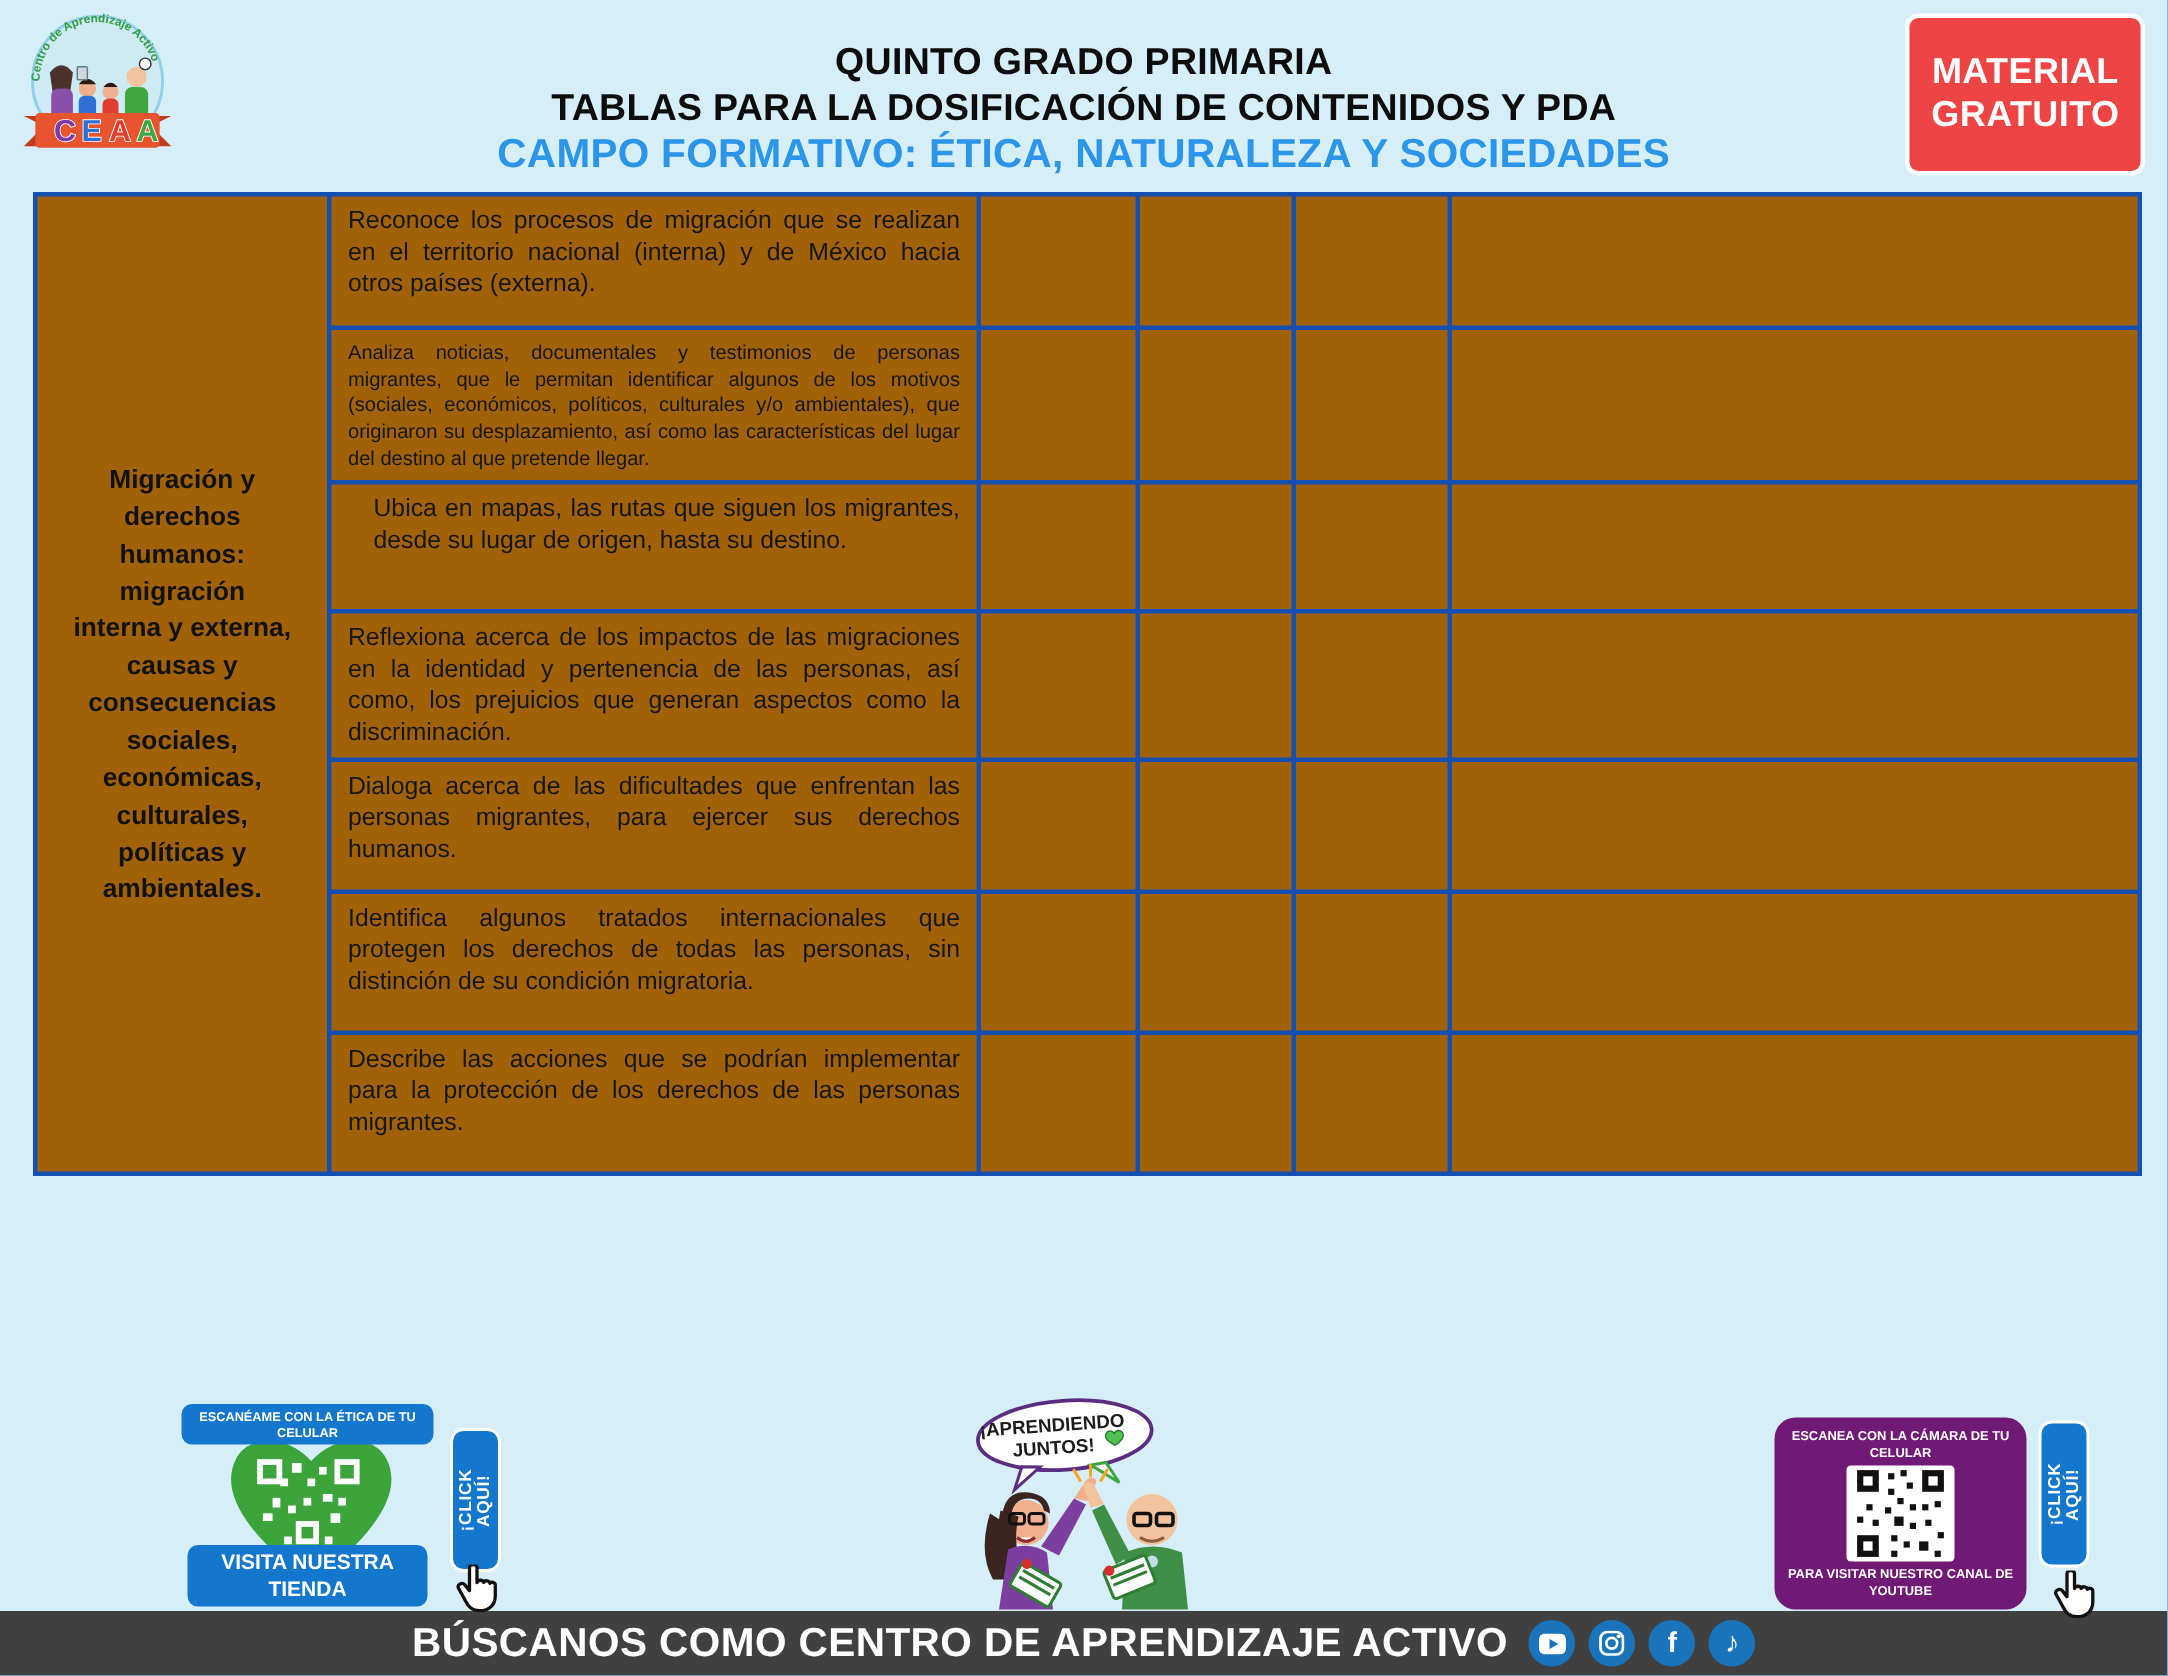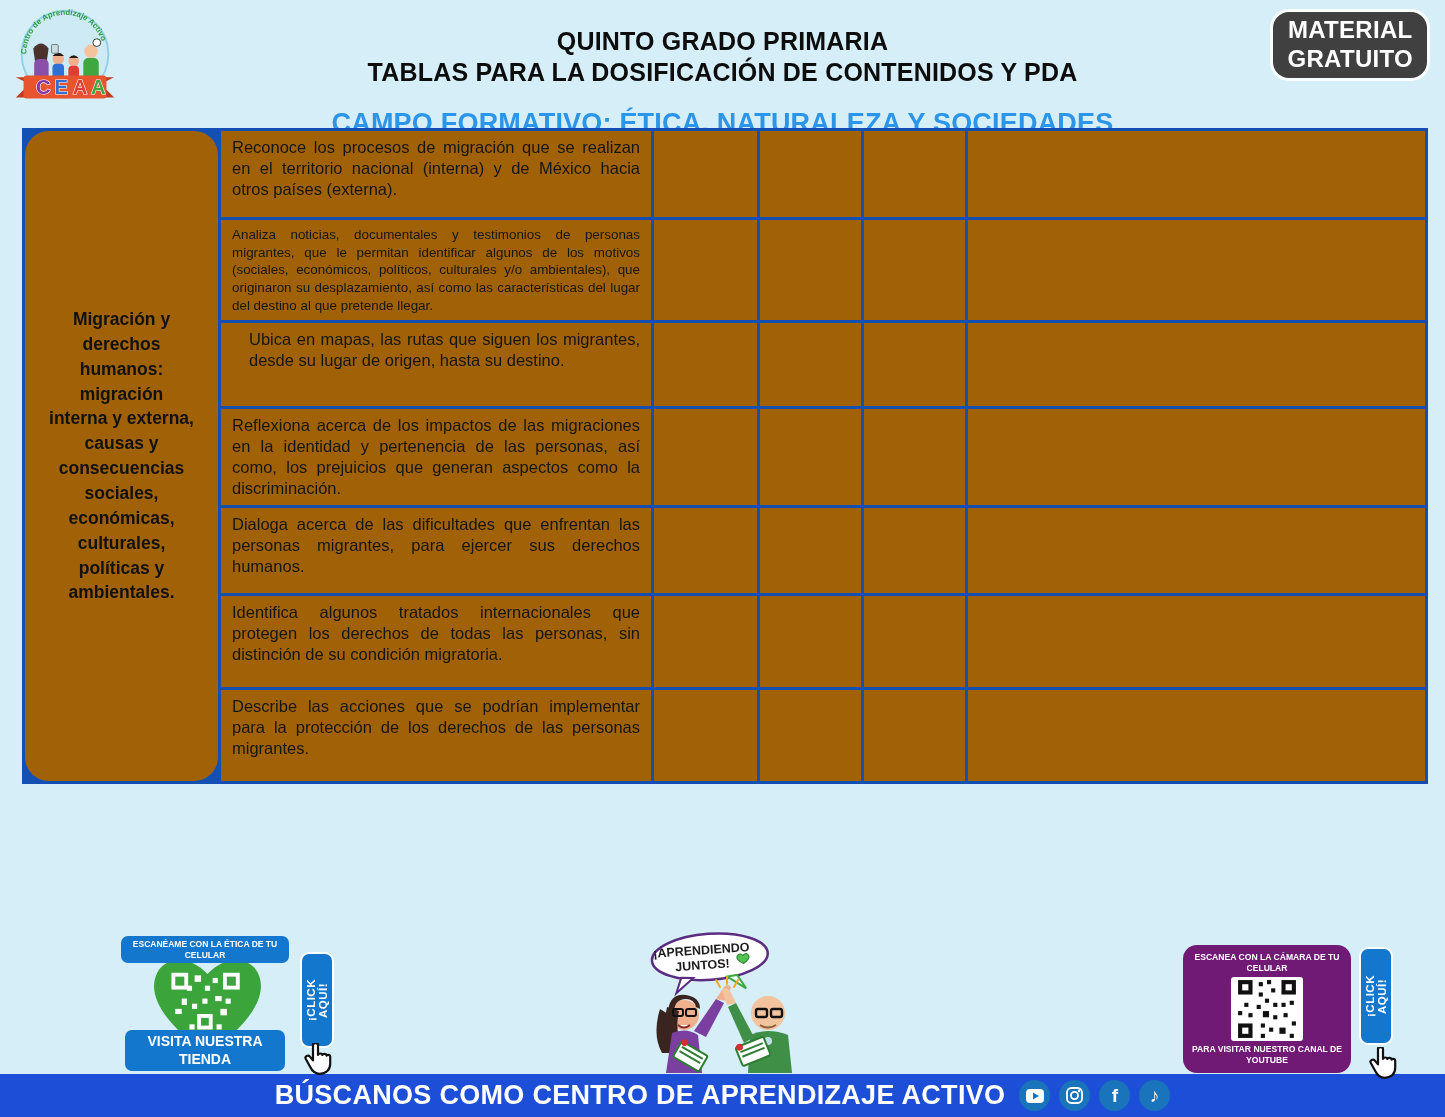--- a/index.html
+++ b/index.html
@@ -5,41 +5,41 @@
   * { margin:0; padding:0; box-sizing:border-box; }
   html,body { width:1445px; height:1117px; }
   body { font-family:"Liberation Sans", sans-serif; background:#d6eef7; }
   .page { position:relative; width:1445px; height:1117px; background:#d6eef7; overflow:hidden; }
 
   
   .header { position:relative; width:100%; height:128px; }
   .logo { position:absolute; left:12px; top:6px; width:106px; height:106px; }
   .titles { position:absolute; left:0; right:0; top:26px; text-align:center; }
   .title-line { font-size:25px; font-weight:bold; color:#0d0d0d; letter-spacing:.2px; line-height:1.22; }
-  .subtitle { margin-top:21px; font-size:27px; font-weight:bold; color:#2b95e9; letter-spacing:.2px; }
-  .free-badge { position:absolute; right:18px; top:12px; background:#404040; border-radius:16px;
-    box-shadow:0 0 0 3px rgba(255,255,255,.9); padding:4px 14px; text-align:center; }
+  .subtitle { margin-top:0; font-size:27px; font-weight:bold; color:#2b95e9; letter-spacing:.2px; }
+  .free-badge { position:absolute; right:18px; top:12px; background:#ef4444; border-radius:6px;
+    box-shadow:0 0 0 3px rgba(255,255,255,.9); padding:22px 14px; text-align:center; }
   .free-badge div { color:#fff; font-weight:bold; font-size:24px; line-height:1.2; letter-spacing:.3px; }
 
   
   .dos-table { position:absolute; left:22px; top:128px; width:1406px;
     display:grid; grid-template-columns:193px 430px 103px 101px 101px 1fr;
     gap:3px; padding:3px; background:#1450b4; }
   .cell { background:#a16207; }
   .topic-cell { grid-column:1; grid-row:1 / span 7; display:flex; align-items:center; justify-content:flex-start;
-    padding:10px 24px;border-radius:24px; }
+    padding:10px 24px; }
   .topic-text { font-size:17.5px; font-weight:bold; color:#111; text-align:center; line-height:1.42; }
   .pda-cell { padding:6px 11px; display:flex; align-items:flex-start; }
   .pda-text { font-size:16.5px; color:#161616; line-height:1.27; text-align:justify; }
   .pda-small .pda-text { font-size:13.4px; line-height:1.32; }
   .r1 { min-height:86px; } .r2 { min-height:90px; } .r3 { min-height:83px;padding-left:28px; }
   .r4 { min-height:93px; } .r5 { min-height:85px; } .r6 { min-height:91px; } .r7 { min-height:91px; }
 
   
-  .bottom-bar { position:absolute; left:0; bottom:0; width:100%; height:43px; background:#1d4ed8;
+  .bottom-bar { position:absolute; left:0; bottom:0; width:100%; height:43px; background:#404040;
     display:flex; align-items:center; justify-content:center; gap:14px; }
   .bottom-bar-text { color:#fff; font-weight:bold; font-size:27px; letter-spacing:.3px; }
   .social-row { display:flex; gap:9px; align-items:center; }
   .social-circle { width:31px; height:31px; border-radius:50%; background:#1a74bb; display:flex;
     align-items:center; justify-content:center; color:#fff; }
   .social-circle .glyph { font-weight:bold; font-size:19px; line-height:1; }
 
   .mini-badge { background:#1377cd; color:#fff; font-weight:bold; text-align:center;
     border-radius:7px; padding:3px 6px; line-height:1.25; }
   .ribbon { position:absolute; background:#1377cd; color:#fff; font-weight:bold; font-size:11.5px;

